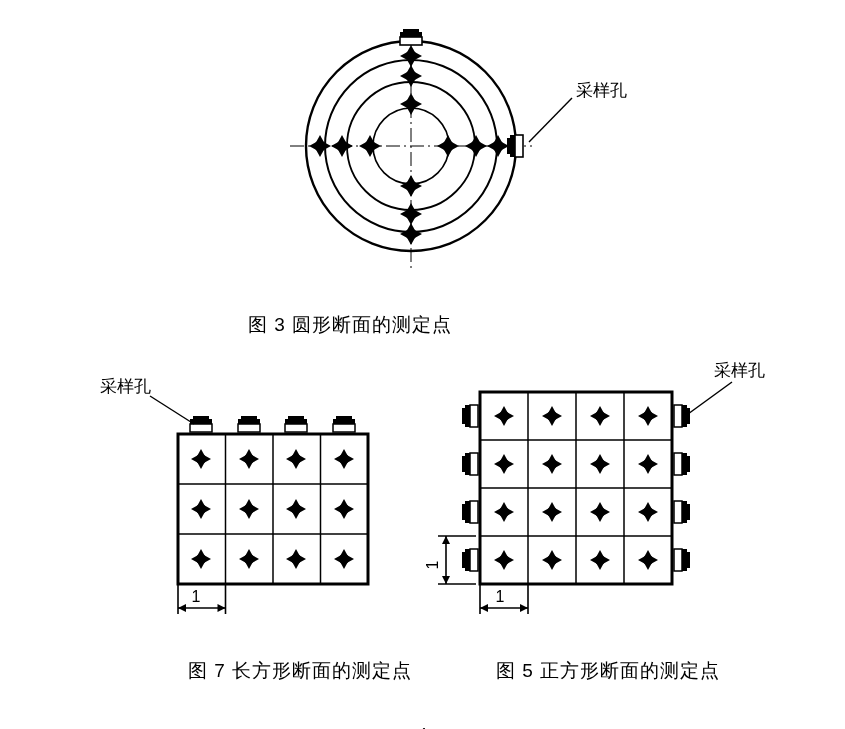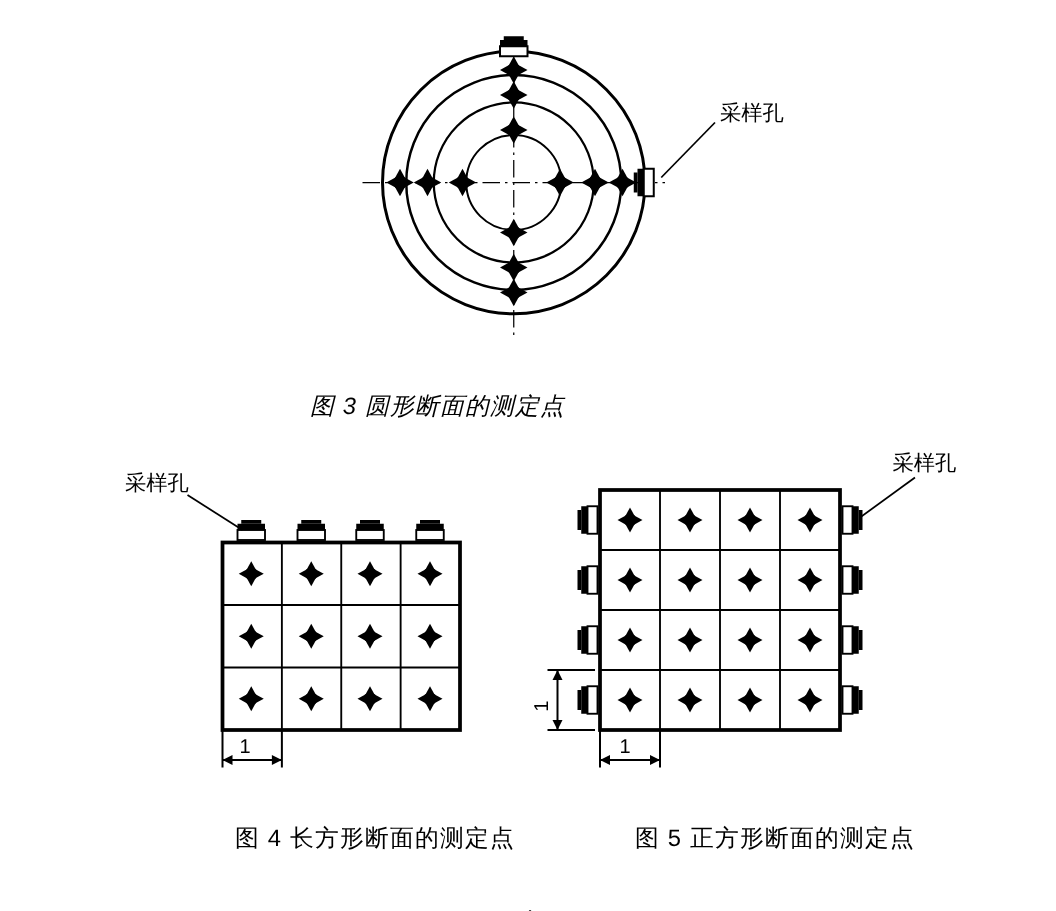--- a/index.html
+++ b/index.html
@@ -32,29 +32,28 @@
     position: absolute;
     text-align: center;
     font-size: 19px;
     letter-spacing: 1px;
     color: #000;
   }
   .cap3 {
     left: 0;
     top: 286px;
     width: 700px;
-    font-style: italic;
   }
   .cap4 {
     left: 80px;
     top: 632px;
     width: 440px;
   }
   .cap5 {
-    left: 420px;
+    left: 408px;
     top: 632px;
     width: 400px;
   }
   .fig-rect {
     position: absolute;
     left: 90px;
     top: 330px;
     width: 330px;
     height: 280px;
   }
@@ -301,17 +300,17 @@
         <line x1="18" y1="180" x2="56" y2="180"></line>
         <line x1="18" y1="228" x2="56" y2="228"></line>
         <line x1="26" y1="180" x2="26" y2="228"></line>
         <path d="M 26 180 L 22 188 L 30 188 Z" fill="#000" stroke="none"></path>
         <path d="M 26 228 L 22 220 L 30 220 Z" fill="#000" stroke="none"></path>
       </g>
       <text x="18" y="209" font-size="16" fill="#000" text-anchor="middle" transform="rotate(-90 18 209)">1</text>
     </svg>
   </div>
 
-  <div class="caption cap4">图 4  长方形断面的测定点</div>
+  <div class="caption cap4">图 7  长方形断面的测定点</div>
   <div class="caption cap5">图 5  正方形断面的测定点</div>
 
   <div class="page-number">4</div>
 </div>
 
 </body></html>

